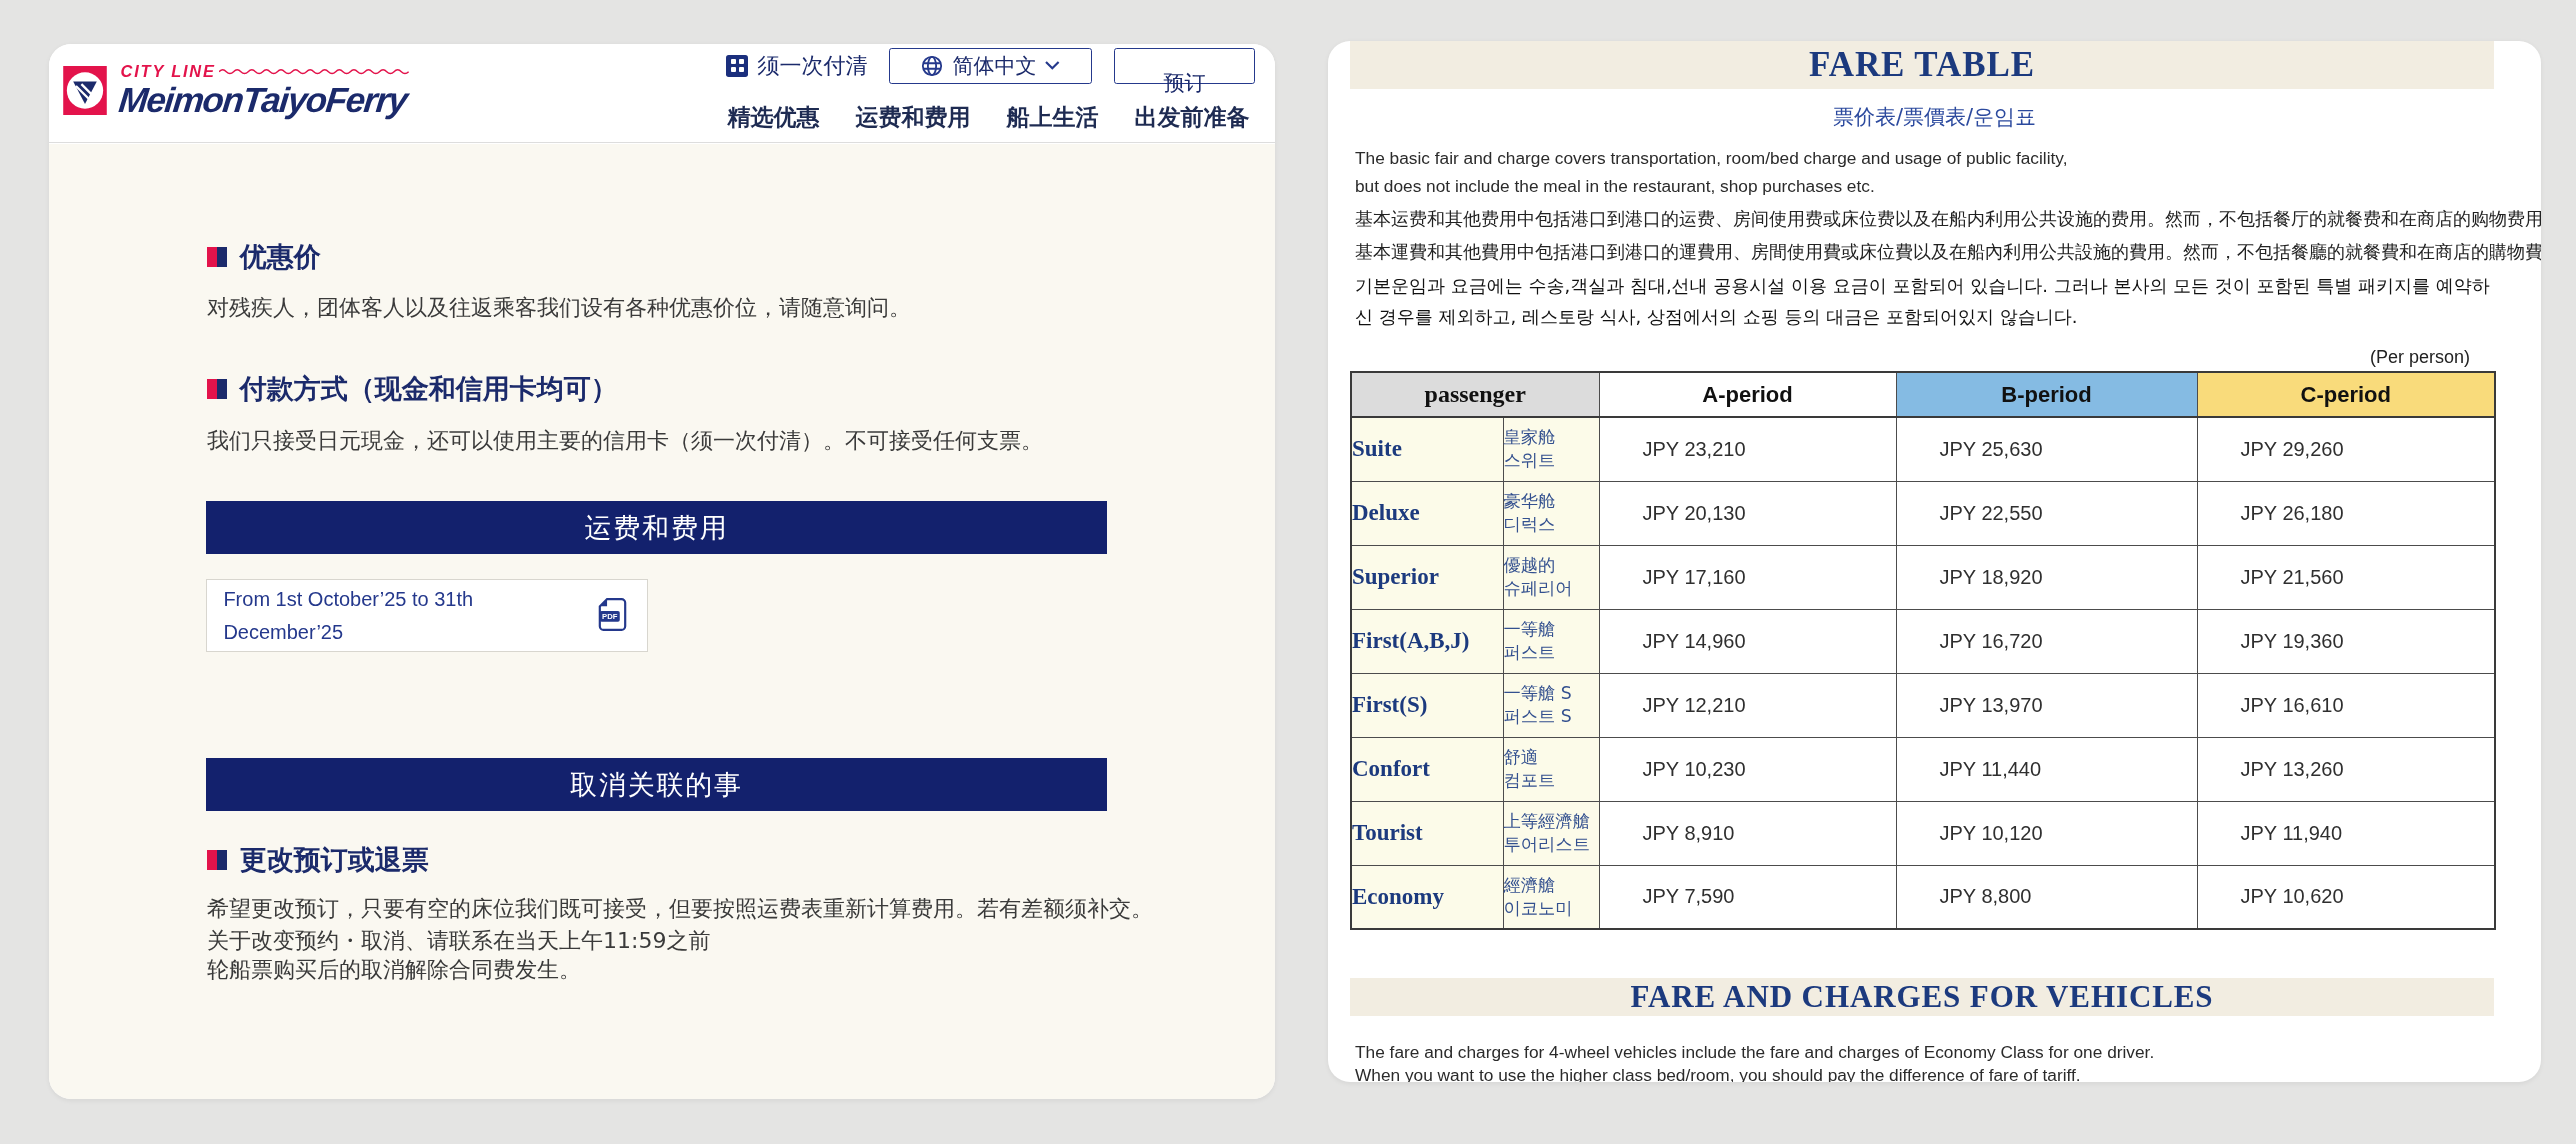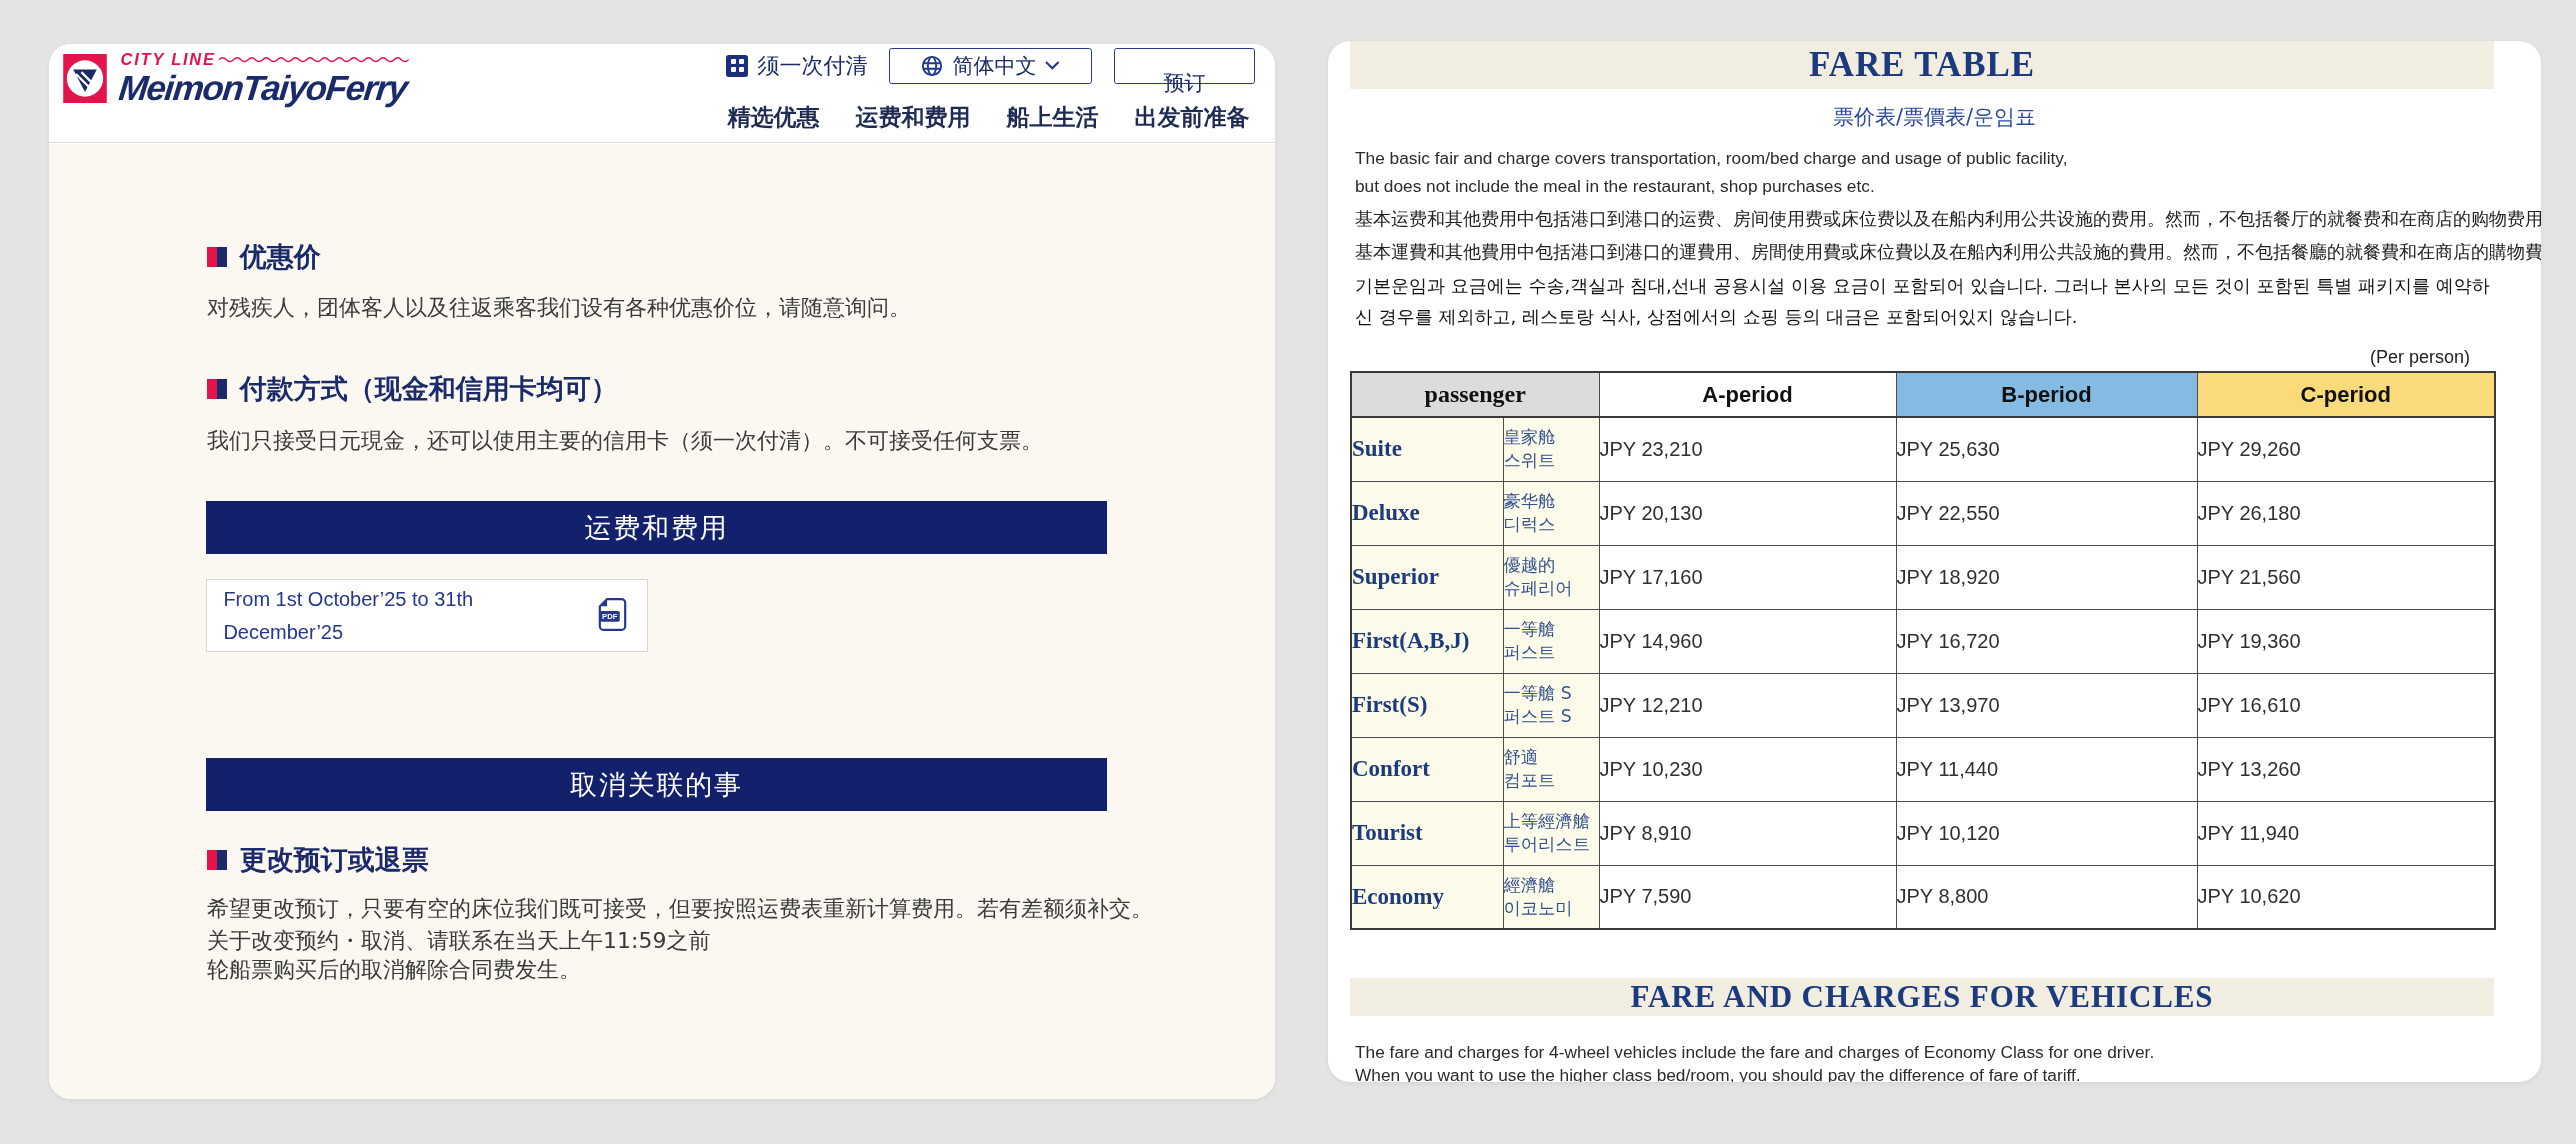--- a/index.html
+++ b/index.html
@@ -15,21 +15,21 @@
     background:#ffffff;
     border-radius:22px;
     overflow:hidden;
     box-shadow:0 1.8px 5.5px rgba(0,0,0,0.06);
   }
   #left-card  { left:49px;  top:44px; width:1226px; height:1055px; }
   #right-card { left:1328px; top:41px; width:1213px; height:1041px; }
 
   
   .lc-header { position:absolute; top:0; left:0; right:0; height:99px; background:#fff; border-bottom:0.9px solid #ddd; }
-  .logo { position:absolute; left:13.6px; top:6px; width:364px; height:65px; cursor:pointer; }
+  .logo { position:absolute; left:13.6px; top:18px; width:364px; height:65px; cursor:pointer; }
   .logo-mark { position:absolute; left:0; top:3.6px; }
   .logo-cityline { position:absolute; left:58px; top:0; display:flex; align-items:center; gap:3.6px; }
   .logo-cityline .cl-text {
     color:#e3134b; font-style:italic; font-weight:bold; font-size:16.4px; letter-spacing:1.8px;
     font-family:"Liberation Sans","DejaVu Sans",sans-serif;
   }
   .logo-brand {
     position:absolute; left:56px; top:18px;
     color:#1b2a6b; font-weight:bold; font-style:italic;
     font-size:35px; letter-spacing:-1.4px; transform:skewX(-6deg);
@@ -88,21 +88,21 @@
     border-collapse:collapse; table-layout:fixed;
     border:2.7px solid #3a3a3a;
   }
   table.fare th, table.fare td { border:1.8px solid #4c4c4c; vertical-align:middle; }
   table.fare thead th { height:45px; border-bottom:2.7px solid #3a3a3a; }
   th.h-pass { background:#dcdcdc; font-family:"Liberation Serif","DejaVu Serif",serif; font-size:24px; color:#111; }
   th.h-a { background:#ffffff; } th.h-b { background:#85bbe3; } th.h-c { background:#f9db7b; }
   th.h-period { font-family:"Liberation Sans","DejaVu Sans",sans-serif; font-weight:bold; font-size:22px; color:#111; }
   td.c-class { background:#fcfbe9; color:#1c3a7e; font-family:"Liberation Serif","DejaVu Serif",serif; font-weight:bold; font-size:23px; }
   td.c-cjk { background:#fcfbe9; color:#33508f; font-size:17.3px; line-height:23px; border-left-color:#777; }
-  td.c-val { background:#fff; color:#2f2f2f; font-size:20px; font-family:"Liberation Sans","DejaVu Sans",sans-serif; }
+  td.c-val { background:#fff; color:#2f2f2f; font-size:20px; font-family:"Liberation Sans","DejaVu Sans",sans-serif;padding-left:43px; }
   table.fare tbody td { height:64px; }
 
   .veh-line { position:absolute; left:27px; color:#2b2b2b; font-size:17.3px; font-family:"Liberation Sans","DejaVu Sans",sans-serif; white-space:nowrap; }
 </style>
 </head>
 <body>
 
 <div class="card" id="left-card">
 
   <div class="lc-header">

